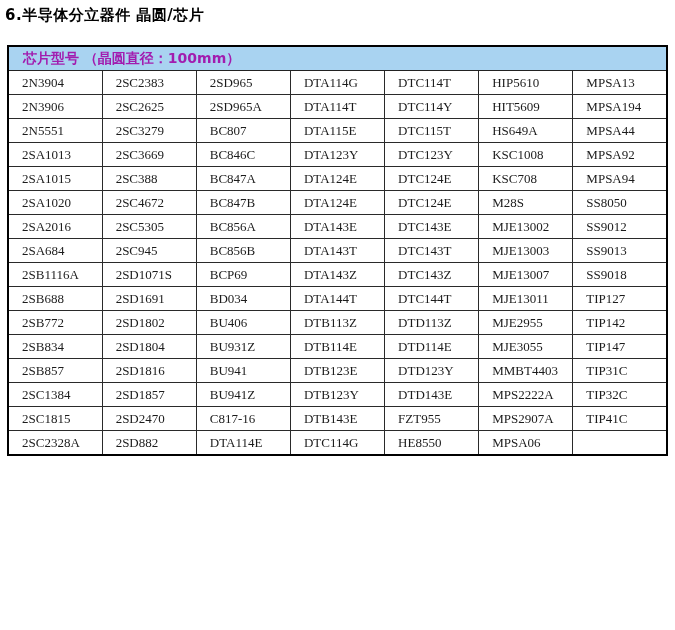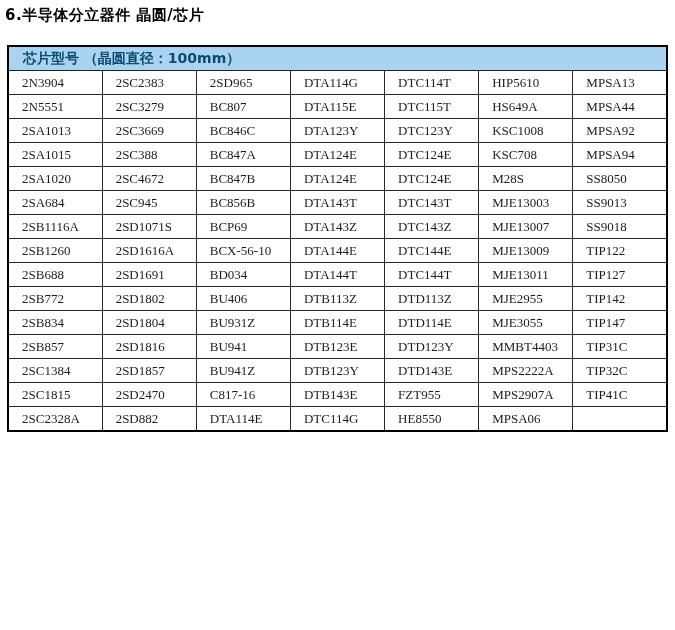--- a/index.html
+++ b/index.html
@@ -37,21 +37,21 @@
     border-collapse: collapse;
     table-layout: fixed;
     border: 2px solid #000000;
   }
   table.chip-table th {
     background: #a9d3f1;
     border: 1px solid #222222;
     text-align: left;
     font-size: 14px;
     font-weight: bold;
-    color: #0c4a6e;
+    color: #a21caf;
     height: 21px;
     padding: 1px 0 1px 14px;
     font-family: "DejaVu Sans", "Liberation Sans", sans-serif;
   }
   table.chip-table td {
     border: 1px solid #2a2a2a;
     height: 23px;
     padding: 0 2px 0 13px;
     font-family: "Liberation Serif", serif;
     font-size: 13px;
@@ -78,20 +78,29 @@
         <tr>
           <td>2N3904</td>
           <td>2SC2383</td>
           <td>2SD965</td>
           <td>DTA114G</td>
           <td>DTC114T</td>
           <td>HIP5610</td>
           <td>MPSA13</td>
         </tr>
         <tr>
+          <td>2N3906</td>
+          <td>2SC2625</td>
+          <td>2SD965A</td>
+          <td>DTA114T</td>
+          <td>DTC114Y</td>
+          <td>HIT5609</td>
+          <td>MPSA194</td>
+        </tr>
+        <tr>
           <td>2N5551</td>
           <td>2SC3279</td>
           <td>BC807</td>
           <td>DTA115E</td>
           <td>DTC115T</td>
           <td>HS649A</td>
           <td>MPSA44</td>
         </tr>
         <tr>
           <td>2SA1013</td>
@@ -114,47 +123,47 @@
         <tr>
           <td>2SA1020</td>
           <td>2SC4672</td>
           <td>BC847B</td>
           <td>DTA124E</td>
           <td>DTC124E</td>
           <td>M28S</td>
           <td>SS8050</td>
         </tr>
         <tr>
+          <td>2SA2016</td>
+          <td>2SC5305</td>
+          <td>BC856A</td>
+          <td>DTA143E</td>
+          <td>DTC143E</td>
+          <td>MJE13002</td>
+          <td>SS9012</td>
+        </tr>
+        <tr>
           <td>2SA684</td>
           <td>2SC945</td>
           <td>BC856B</td>
           <td>DTA143T</td>
           <td>DTC143T</td>
           <td>MJE13003</td>
           <td>SS9013</td>
         </tr>
         <tr>
           <td>2SB1116A</td>
           <td>2SD1071S</td>
           <td>BCP69</td>
           <td>DTA143Z</td>
           <td>DTC143Z</td>
           <td>MJE13007</td>
           <td>SS9018</td>
         </tr>
         <tr>
-          <td>2SB1260</td>
-          <td>2SD1616A</td>
-          <td>BCX-56-10</td>
-          <td>DTA144E</td>
-          <td>DTC144E</td>
-          <td>MJE13009</td>
-          <td>TIP122</td>
-        </tr>
-        <tr>
           <td>2SB688</td>
           <td>2SD1691</td>
           <td>BD034</td>
           <td>DTA144T</td>
           <td>DTC144T</td>
           <td>MJE13011</td>
           <td>TIP127</td>
         </tr>
         <tr>
           <td>2SB772</td>

